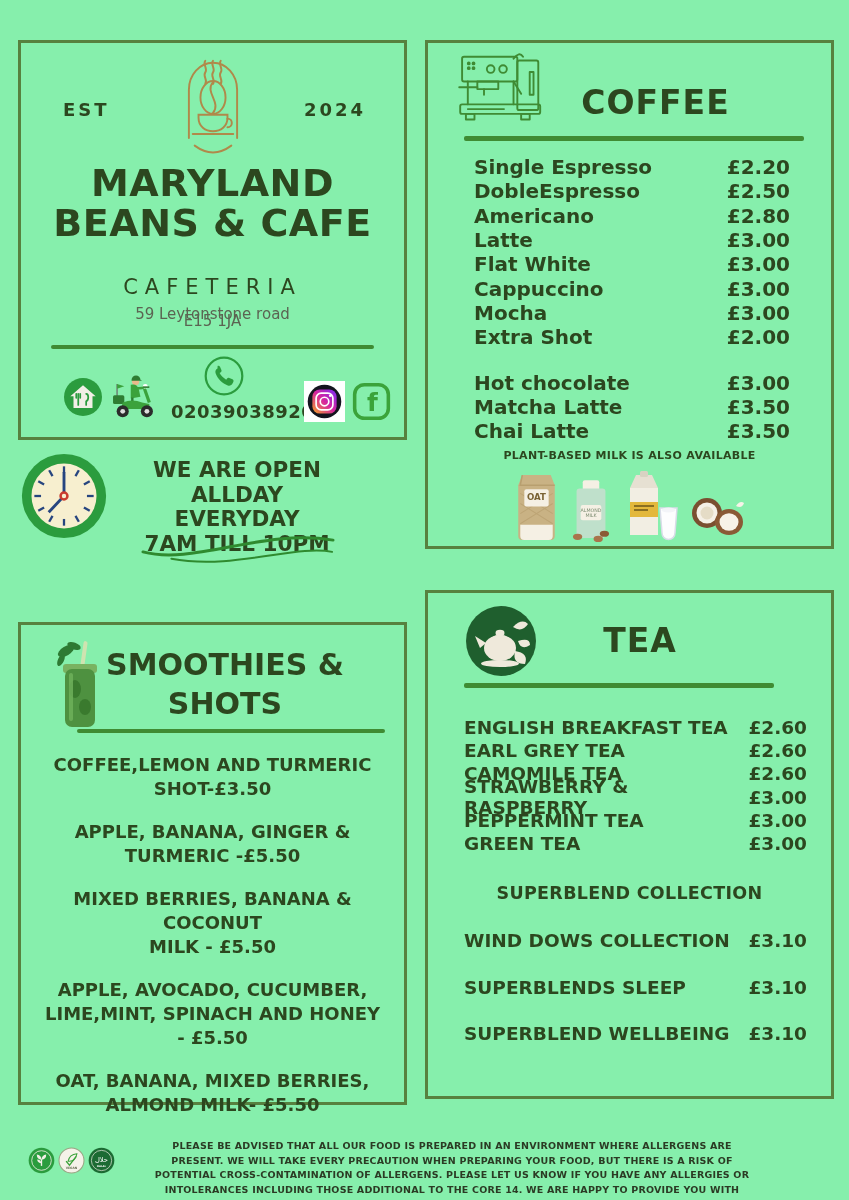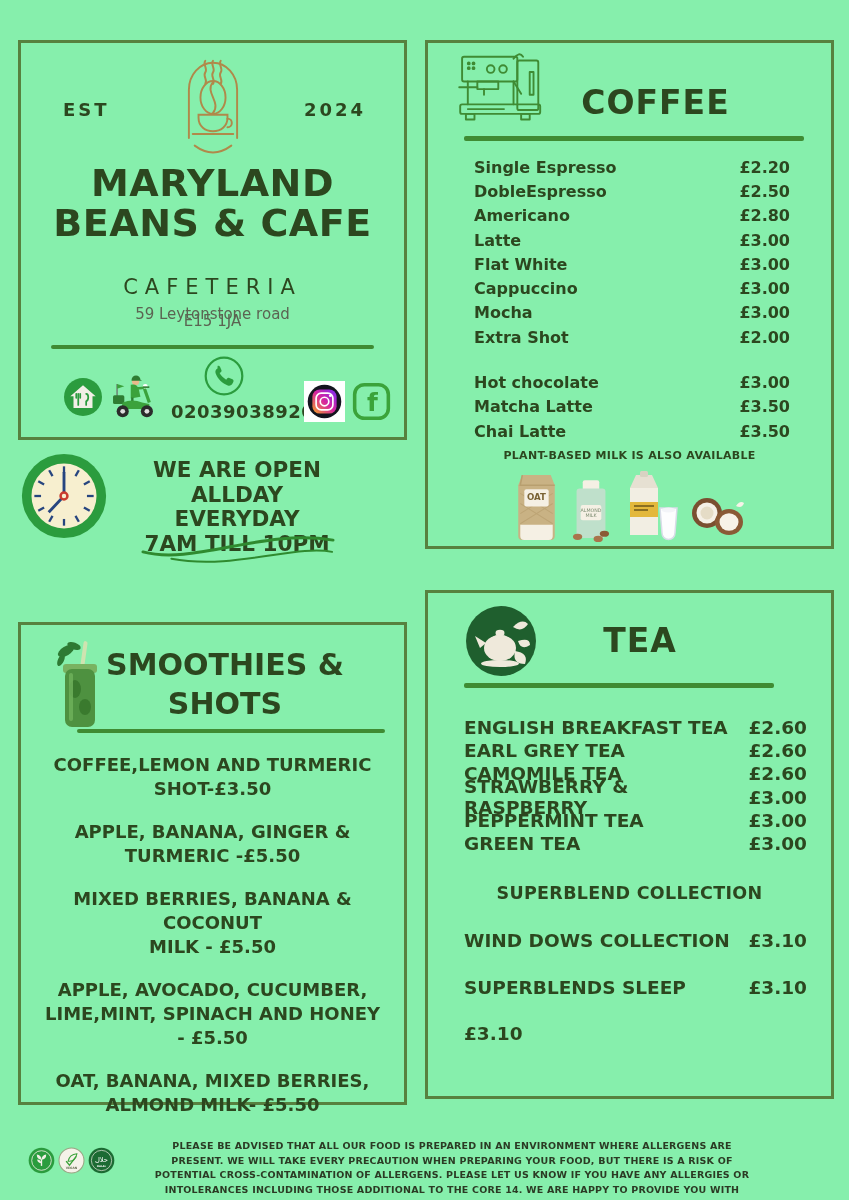--- a/index.html
+++ b/index.html
@@ -19,21 +19,21 @@
   .phone-num{font-size:18px;font-weight:bold;letter-spacing:.5px;margin-top:1px;}
 
   
   .hours-text{left:128px;top:458px;width:218px;text-align:center;font-size:21.5px;font-weight:bold;line-height:24.5px;}
 
   
   #box-coffee{left:425px;top:40px;width:409px;height:509px;}
   .sec-title{font-weight:bold;font-size:33px;letter-spacing:1px;}
   #coffee-title{top:40px;left:0;right:0;text-align:center;padding-left:52px;}
   .menu-list{position:absolute;left:46px;right:41px;}
-  .mrow{height:24.3px;display:flex;justify-content:space-between;align-items:center;font-size:16px;font-weight:bold;}
+  .mrow{height:24.3px;display:flex;justify-content:space-between;align-items:center;font-size:20px;font-weight:bold;}
   .milk-note{top:406px;left:0;right:0;text-align:center;font-size:11px;font-weight:bold;letter-spacing:.3px;}
   .milk-row{top:426px;left:0;right:0;display:flex;justify-content:center;align-items:flex-end;gap:10px;}
 
   
   #box-tea{left:425px;top:590px;width:409px;height:509px;}
   #tea-title{top:28px;left:0;right:0;text-align:center;padding-left:21px;}
   .trow{height:23.2px;display:flex;justify-content:space-between;align-items:center;font-size:18.5px;font-weight:bold;}
   .sub-title{top:290px;left:0;right:0;text-align:center;font-size:17.5px;font-weight:bold;letter-spacing:.3px;}
   .sublist .trow{height:23px;margin-bottom:23.5px;gap:8px;}
 
@@ -365,20 +365,21 @@
     <div class="menu-list sublist" style="top:336px;left:36px;right:24px;">
       <div class="trow">
           <span>WIND DOWS COLLECTION</span>
           <span>£3.10</span>
         </div>
       <div class="trow">
           <span>SUPERBLENDS SLEEP</span>
           <span>£3.10</span>
         </div>
       <div class="trow">
+          <span>SUPERBLEND WELLBEING</span>
           <span>£3.10</span>
         </div>
     </div>
   </div>
 
   <div class="box" id="box-smooth">
     <div class="abs" style="left:34px;top:14px;">
       <svg width="50" height="94" viewBox="0 0 50 94">
         <rect x="27" y="2" width="4" height="27" rx="2" fill="#CFE3B0" transform="rotate(8 29 15)"></rect>
         <g fill="#2E7A33">

